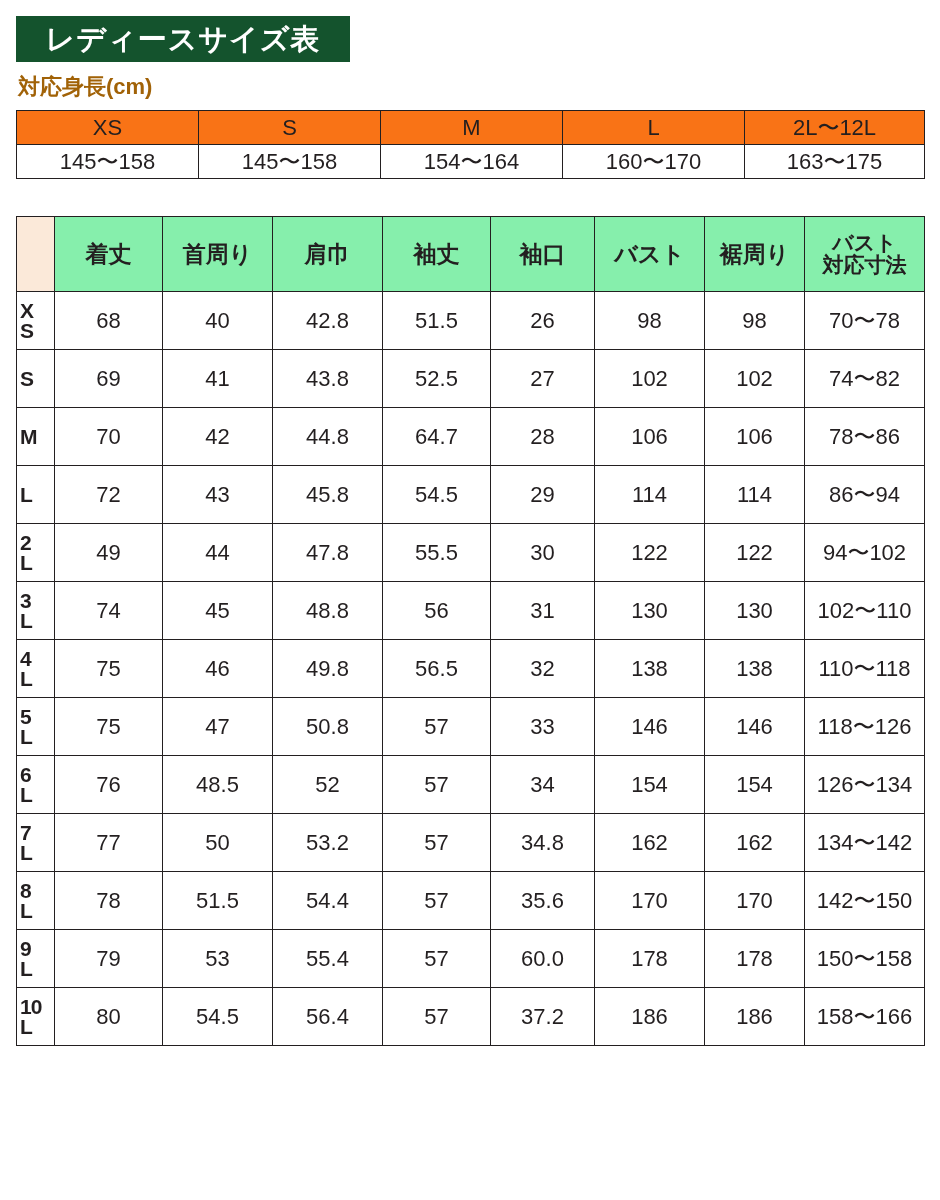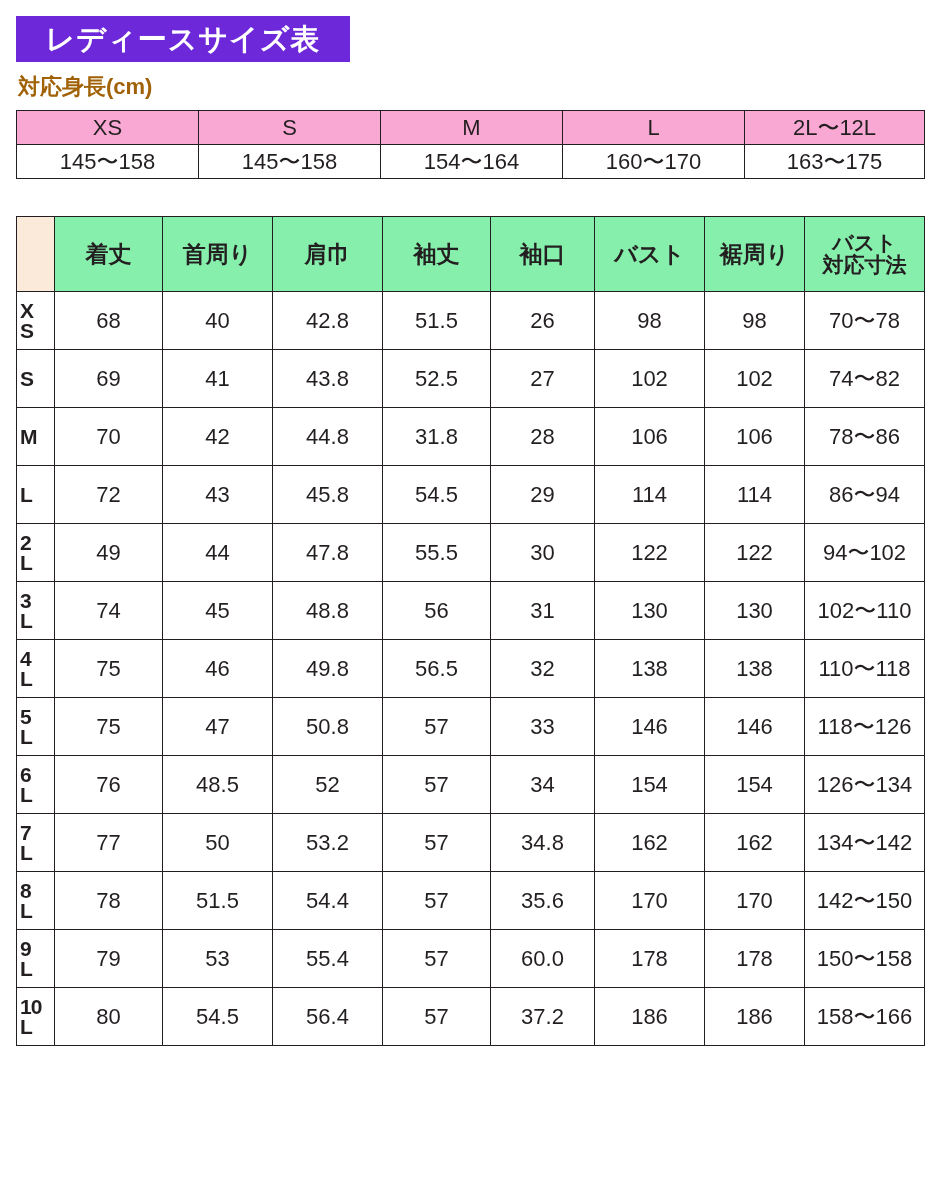--- a/index.html
+++ b/index.html
@@ -21,21 +21,21 @@
     box-sizing: border-box;
     padding: 0;
   }
   
   .title-banner {
     position: absolute;
     left: 16px;
     top: 16px;
     width: 334px;
     height: 46px;
-    background: #6d28d9;
+    background: #14532d;
     display: flex;
     align-items: center;
     justify-content: center;
   }
   .title-banner span {
     color: #ffffff;
     font-size: 29px;
     font-weight: bold;
     letter-spacing: 1px;
     line-height: 1;
@@ -64,21 +64,21 @@
     border: 1.5px solid #231f20;
     text-align: center;
     font-size: 22px;
     font-weight: normal;
     height: 33px;
     padding: 0;
     color: #231f20;
     font-family: "Liberation Sans", "DejaVu Sans", sans-serif;
   }
   .height-table th {
-    background: #f9a8d4;
+    background: #f97316;
     font-weight: normal;
   }
   .height-table td {
     background: #ffffff;
     letter-spacing: 0px;
     text-align: center;
   }
   
   .size-table {
     position: absolute;
@@ -232,21 +232,21 @@
           <td>102</td>
           <td>74〜82</td>
         </tr>
         <tr>
           <td class="row-head">
             <span class="rh-inner">M</span>
           </td>
           <td>70</td>
           <td>42</td>
           <td>44.8</td>
-          <td>31.8</td>
+          <td>64.7</td>
           <td>28</td>
           <td>106</td>
           <td>106</td>
           <td>78〜86</td>
         </tr>
         <tr>
           <td class="row-head">
             <span class="rh-inner">L</span>
           </td>
           <td>72</td>

